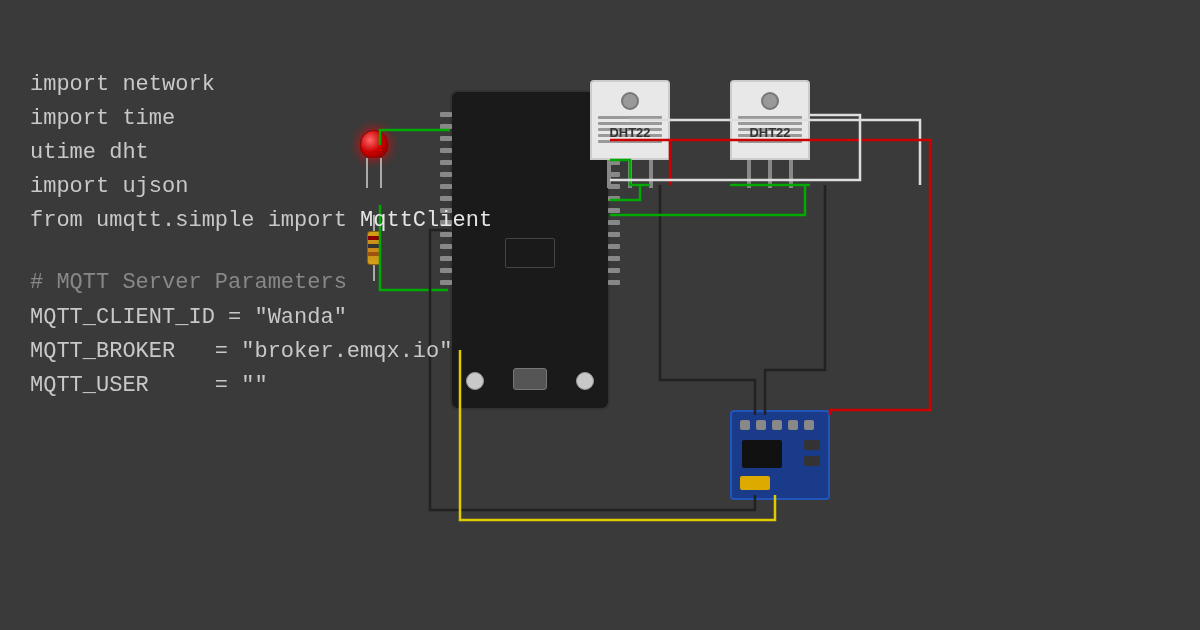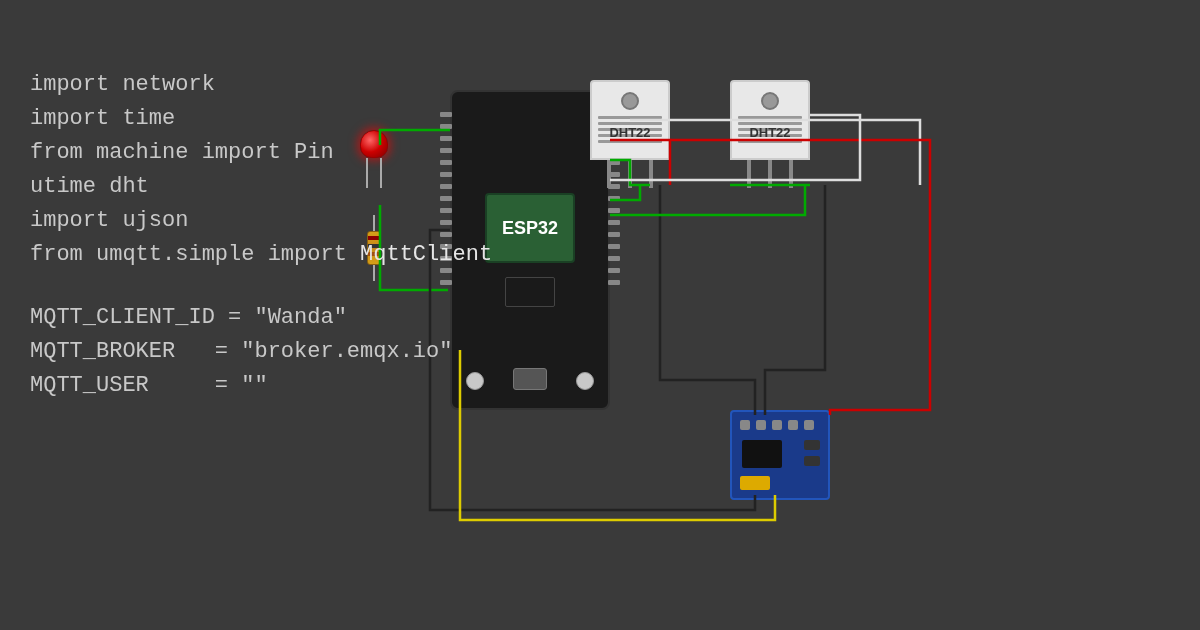--- a/index.html
+++ b/index.html
@@ -300,25 +300,25 @@
       height: 100%;
       pointer-events: none;
     }
   </style>
 </head>
 <body>
 
 <div class="code-overlay">
   <div>import network</div>
   <div>import time</div>
-  <div>from machine import Pin</div>
   <div>utime dht</div>
   <div>import ujson</div>
   <div>from umqtt.simple import <span style="color:#e5e5e5">MqttClient</span></div>
   <div style="height:28px"></div>
+  <div class="comment"># MQTT Server Parameters</div>
   <div>MQTT_CLIENT_ID = "Wanda"</div>
   <div>MQTT_BROKER &nbsp;&nbsp;= "broker.emqx.io"</div>
   <div>MQTT_USER &nbsp;&nbsp;&nbsp;&nbsp;= ""</div>
 </div>
 
 <div class="circuit-area">
 
   <div class="led-body">
     <div class="led-dome"></div>
     <div class="led-legs">
@@ -365,21 +365,20 @@
       <div class="pin" style="margin-left:auto;"></div>
       <div class="pin" style="margin-left:auto;"></div>
       <div class="pin" style="margin-left:auto;"></div>
       <div class="pin" style="margin-left:auto;"></div>
       <div class="pin" style="margin-left:auto;"></div>
       <div class="pin" style="margin-left:auto;"></div>
       <div class="pin" style="margin-left:auto;"></div>
       <div class="pin" style="margin-left:auto;"></div>
       <div class="pin" style="margin-left:auto;"></div>
     </div>
-    <div class="esp32-chip">ESP32</div>
 
     <div style="width:50px;height:30px;background:#1a1a1a;border:1px solid #444;border-radius:2px;margin-top:6px;"></div>
     <div class="esp32-usb"></div>
     <div class="esp32-btn left"></div>
     <div class="esp32-btn right"></div>
   </div>
 
   <div class="dht22" style="left:290px; top:50px;">
     <div class="dht22-body">
       <div class="dht22-hole"></div>

